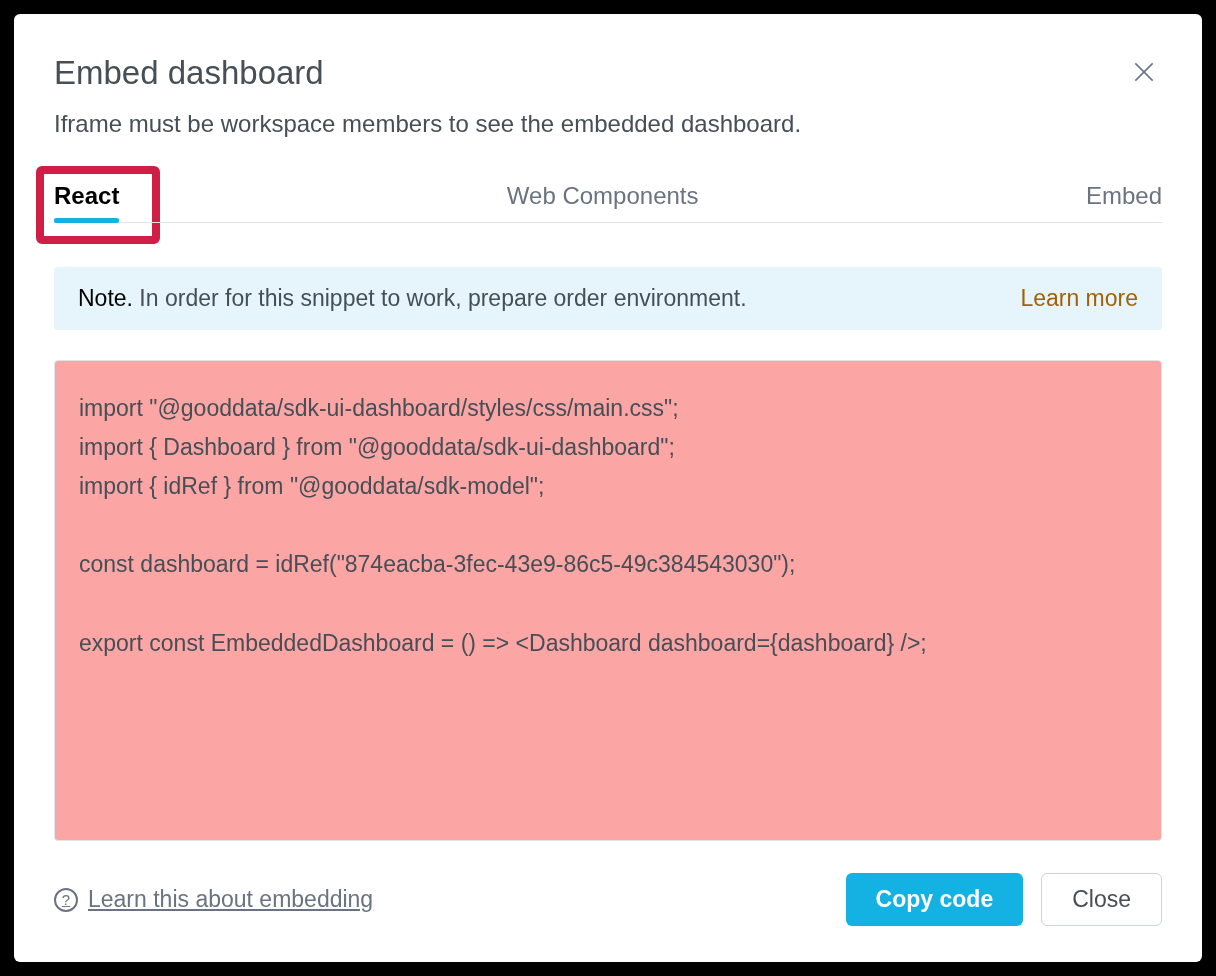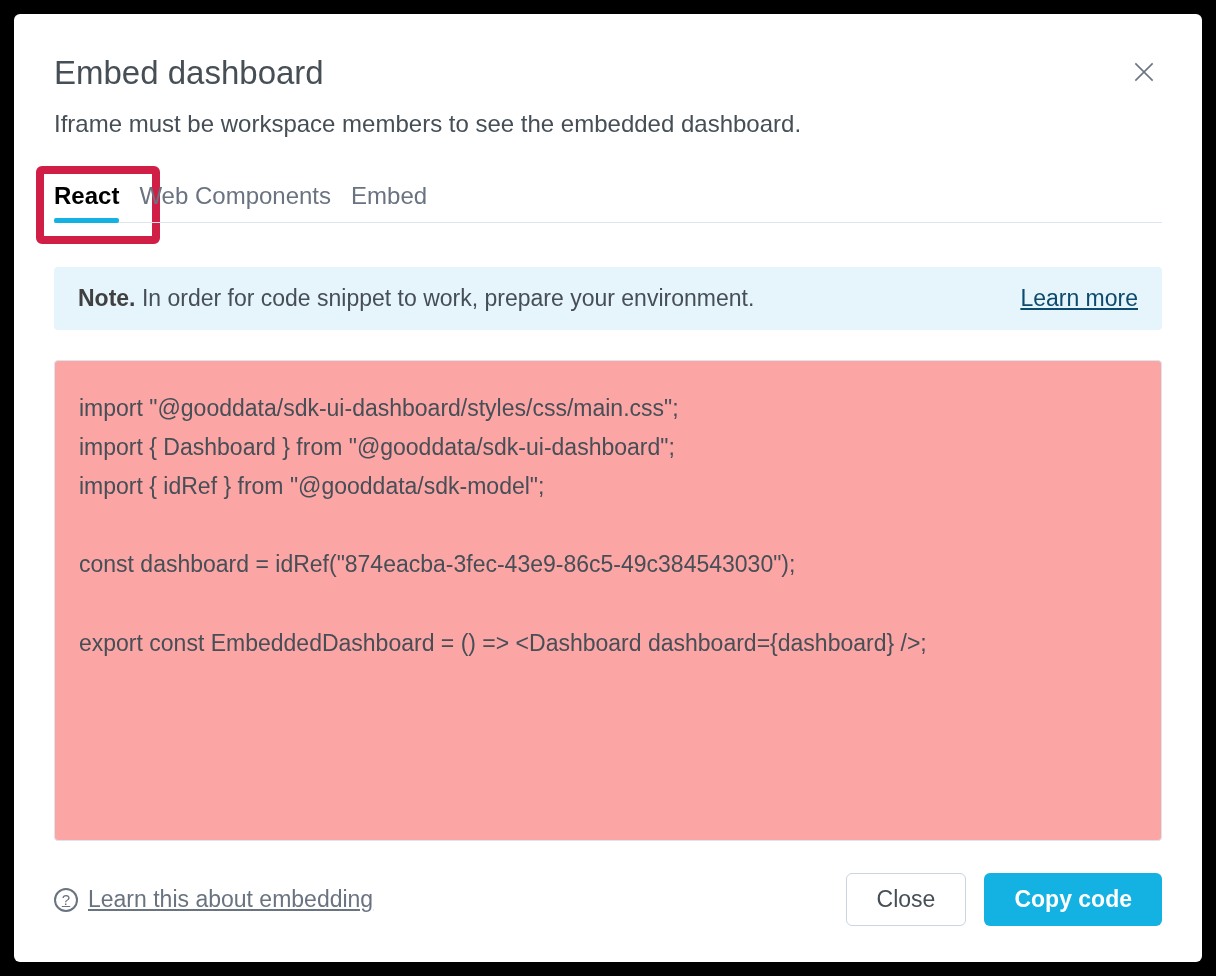--- a/index.html
+++ b/index.html
@@ -43,23 +43,24 @@
       justify-content: center;
     }
     .close-x svg { width: 26px; height: 26px; stroke: #6d7680; stroke-width: 1.5; }
     .subtitle {
       font-size: 24px;
       color: #464e56;
       margin-bottom: 44px;
     }
     .tabs {
       display: flex;
-      gap: 20px;
+      gap: 44px;
       border-bottom: 1px solid #dde4eb;
       position: relative;
+      justify-content: space-between;
     }
     .tab {
       font-size: 24px;
       color: #6a7380;
       padding-bottom: 12px;
       cursor: pointer;
       position: relative;
     }
     .tab.active {
       color: #000;
@@ -90,24 +91,23 @@
       background: #e6f5fb;
       border-radius: 4px;
       padding: 18px 24px;
       margin-top: 44px;
       display: flex;
       justify-content: space-between;
       align-items: center;
       font-size: 23px;
     }
     .note-left { color: #464e56; }
-    .note-strong { color: #404040; font-weight: 700; margin-top: 48px; }
+    .note-strong { color: #000000; font-weight: 400; margin-top: 48px; }
     .note-learn {
-      color: #0c4a6e;
-      text-decoration: underline;
+      color: #a16207;
       cursor: pointer;
     }
     .code-box {
       margin-top: 30px;
       border: 1px solid #dde4eb;
       background: #fca5a5;
       border-radius: 4px;
       padding: 28px 24px;
       font-size: 23px;
       color: #464e56;
@@ -184,37 +184,37 @@
     <div class="highlight-box"></div>
     <div class="tabs">
       <div class="tab active">React</div>
       <div class="tab">Web Components</div>
       <div class="tab">Embed</div>
     </div>
   </div>
 
   <div class="note-bar">
     <div class="note-left">
-      <span class="note-strong">Note.</span><span> In order for code snippet to work, prepare your environment.</span>
+      <span class="note-strong">Note.</span><span> In order for this snippet to work, prepare order environment.</span>
     </div>
     <a class="note-learn">Learn more</a>
   </div>
 
   <pre class="code-box">import "@gooddata/sdk-ui-dashboard/styles/css/main.css";
 import { Dashboard } from "@gooddata/sdk-ui-dashboard";
 import { idRef } from "@gooddata/sdk-model";
 
 const dashboard = idRef("874eacba-3fec-43e9-86c5-49c384543030");
 
 export const EmbeddedDashboard = () =&gt; &lt;Dashboard dashboard={dashboard} /&gt;;</pre>
 
   <div class="footer">
     <a class="learn-embed">
       <span class="help-icon">?</span>
       <span>Learn this about embedding</span>
     </a>
     <div class="buttons">
+      <button class="btn btn-copy">Copy code</button>
       <button class="btn btn-close">Close</button>
-      <button class="btn btn-copy">Copy code</button>
     </div>
   </div>
 
 </div>
 
 </body></html>

